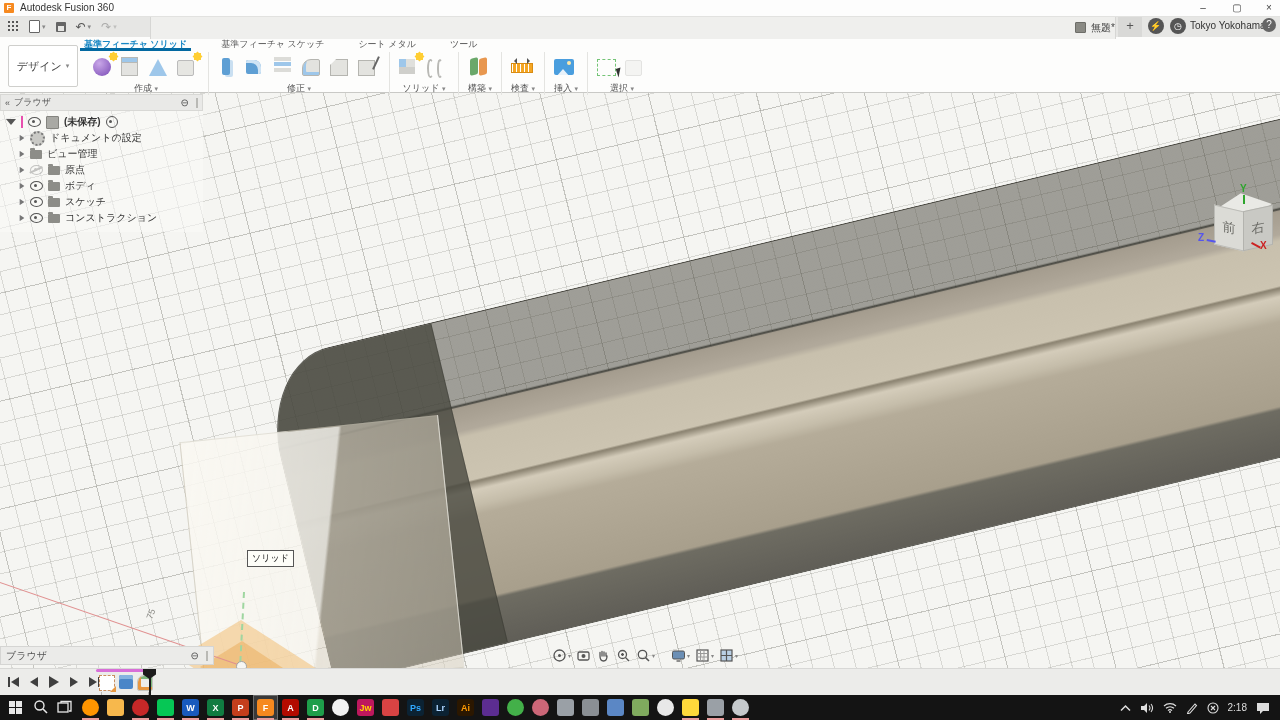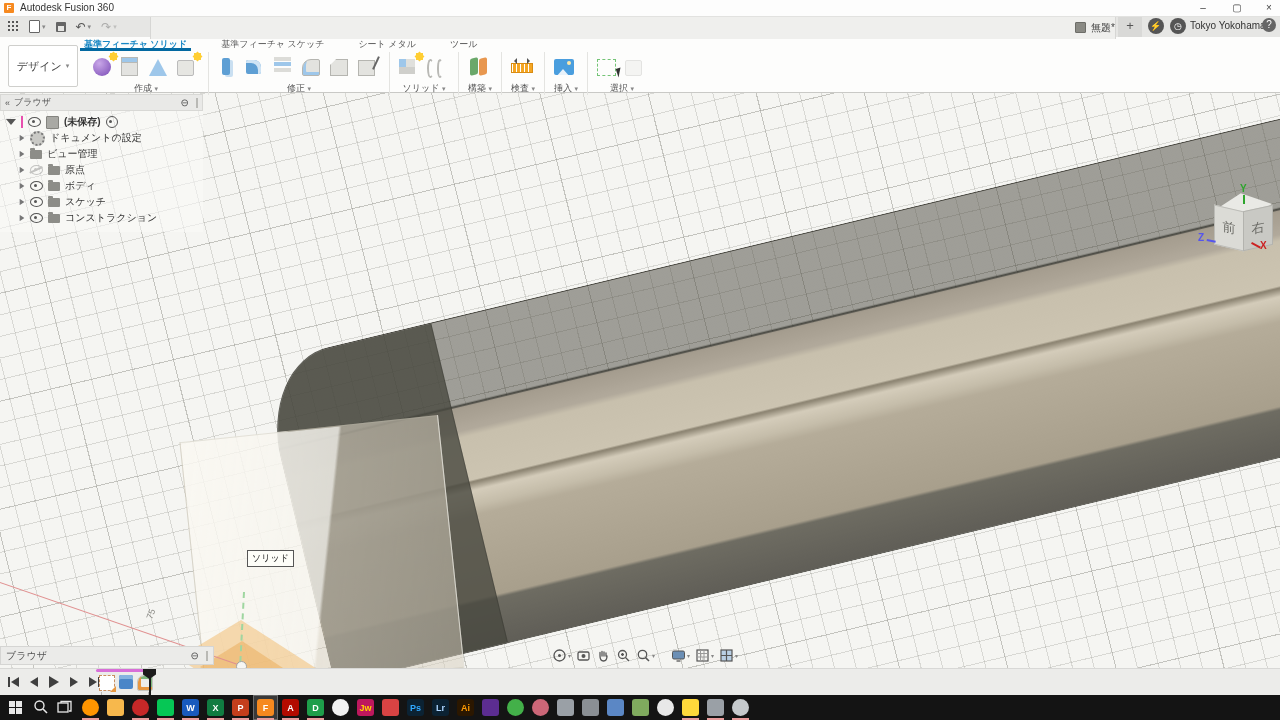--- a/index.html
+++ b/index.html
@@ -655,13 +655,37 @@
       </div>
       <div class="tb-cell">
         <div class="tb-ic" style="background: rgb(154, 160, 166); color: rgb(255, 255, 255);"></div>
         <div class="tb-run"></div>
       </div>
       <div class="tb-cell">
         <div class="tb-ic round" style="background: rgb(197, 201, 204); color: rgb(51, 51, 51);"></div>
         <div class="tb-run"></div>
       </div>
     </div>
+  <div class="tray">
+    <svg width="11" height="8" viewBox="0 0 11 8">
+        <path d="M1 6.5L5.5 2 10 6.5" fill="none" stroke="#ddd" stroke-width="1.5"></path>
+      </svg>
+    <svg width="14" height="12" viewBox="0 0 14 12">
+        <path d="M1 4h3l3-3v10L4 8H1z" fill="#ddd"></path>
+        <path d="M9 3.5a4 4 0 010 5M11 2a6.5 6.5 0 010 8" fill="none" stroke="#ddd" stroke-width="1.1"></path>
+      </svg>
+    <svg width="14" height="11" viewBox="0 0 14 11">
+        <path d="M1 4a9 9 0 0112 0M3 6.3a6 6 0 018 0M5 8.6a3 3 0 014 0" fill="none" stroke="#ddd" stroke-width="1.2"></path>
+        <circle cx="7" cy="10" r="1" fill="#ddd"></circle>
+      </svg>
+    <svg width="12" height="12" viewBox="0 0 12 12">
+        <path d="M2 10L9 2l1.5 1.5L4 11l-2.5.8z" fill="none" stroke="#ddd" stroke-width="1.1"></path>
+      </svg>
+    <svg width="12" height="12" viewBox="0 0 12 12">
+        <circle cx="6" cy="6" r="5" fill="none" stroke="#ddd" stroke-width="1.1"></circle>
+        <path d="M4 4l4 4M8 4l-4 4" stroke="#ddd" stroke-width="1.1"></path>
+      </svg>
+    <span>2:18</span>
+    <svg width="14" height="12" viewBox="0 0 14 12">
+        <path d="M1 1h12v8H7l-3 3V9H1z" fill="#ddd"></path>
+      </svg>
+  </div>
 </div>
 
 </body></html>

